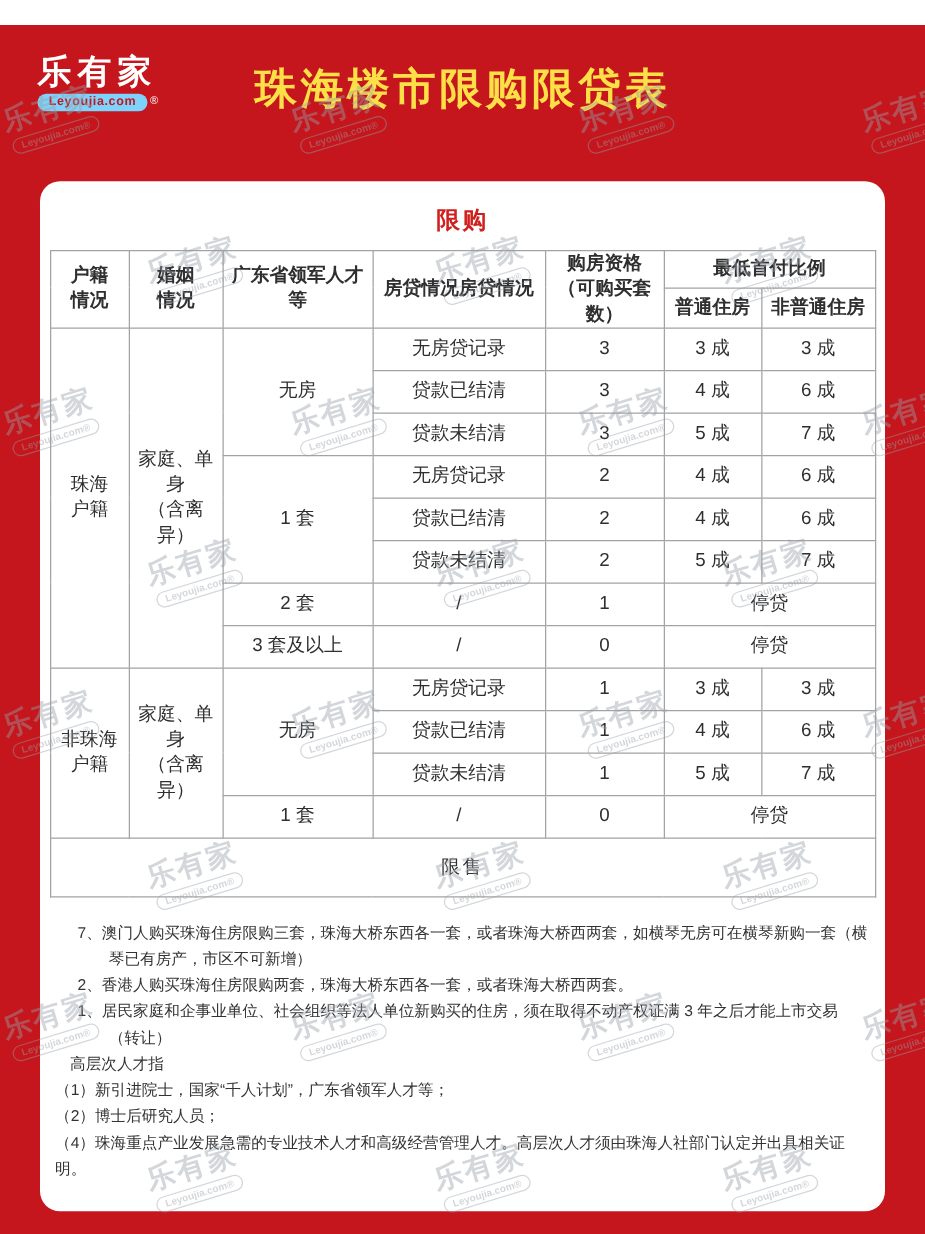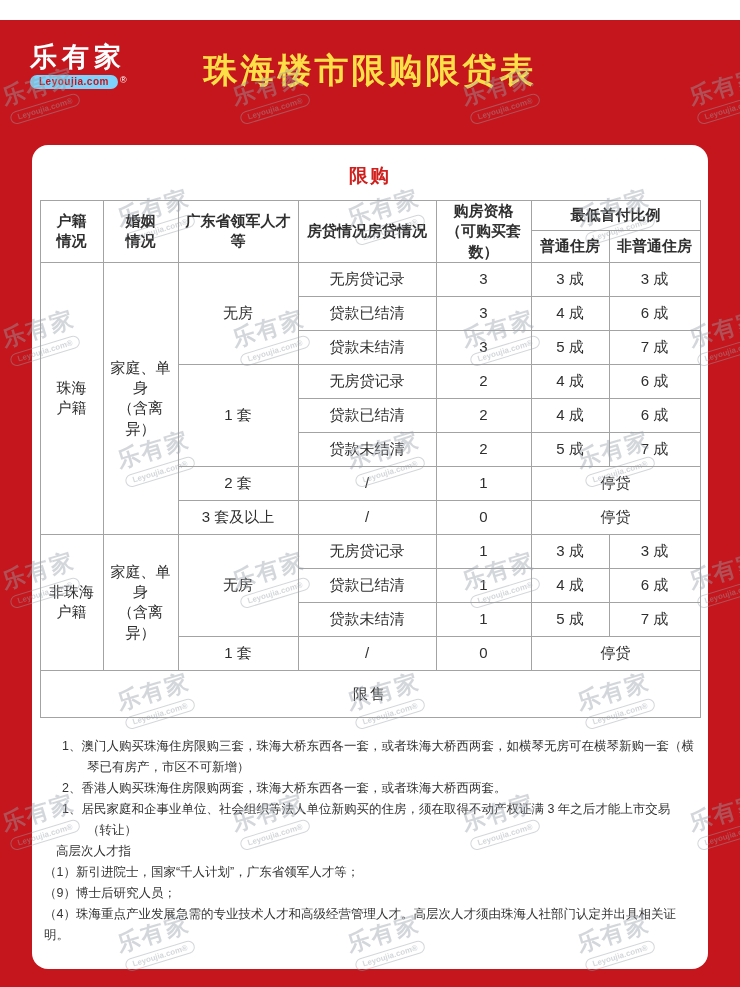--- a/index.html
+++ b/index.html
@@ -208,29 +208,29 @@
           <td colspan="2">停贷</td>
         </tr>
 
         <tr>
           <td class="sale-cell" colspan="7">限售</td>
         </tr>
       </tbody>
     </table>
 
     <div class="notes">
-      <div class="note">1、澳门人购买珠海住房限购三套，珠海大桥东西各一套，或者珠海大桥西两套，如横琴无房可在横琴新购一套（横琴已有房产，市区不可新增）</div>
+      <div class="note">7、澳门人购买珠海住房限购三套，珠海大桥东西各一套，或者珠海大桥西两套，如横琴无房可在横琴新购一套（横琴已有房产，市区不可新增）</div>
       <div class="note">2、香港人购买珠海住房限购两套，珠海大桥东西各一套，或者珠海大桥西两套。</div>
       <div class="note">1、居民家庭和企事业单位、社会组织等法人单位新购买的住房，须在取得不动产权证满 3 年之后才能上市交易（转让）</div>
     </div>
 
     <div class="talent">
       <div class="talent-intro">高层次人才指</div>
       <div class="talent-item">（1）新引进院士，国家“千人计划”，广东省领军人才等；</div>
-      <div class="talent-item">（9）博士后研究人员；</div>
+      <div class="talent-item">（2）博士后研究人员；</div>
       <div class="talent-item">（4）珠海重点产业发展急需的专业技术人才和高级经营管理人才。高层次人才须由珠海人社部门认定并出具相关证明。</div>
     </div>
   </div>
 
   <div id="wm-layer">
       <div class="wm" style="left: -15px; top: 55px;"><div class="wm-name">乐有家</div><div class="wm-pill">Leyoujia.com®</div></div>
       <div class="wm" style="left: 215px; top: 55px;"><div class="wm-name">乐有家</div><div class="wm-pill">Leyoujia.com®</div></div>
       <div class="wm" style="left: 445px; top: 55px;"><div class="wm-name">乐有家</div><div class="wm-pill">Leyoujia.com®</div></div>
       <div class="wm" style="left: 672px; top: 55px;"><div class="wm-name">乐有家</div><div class="wm-pill">Leyoujia.com®</div></div>
       <div class="wm" style="left: 100px; top: 176px;"><div class="wm-name">乐有家</div><div class="wm-pill">Leyoujia.com®</div></div>

